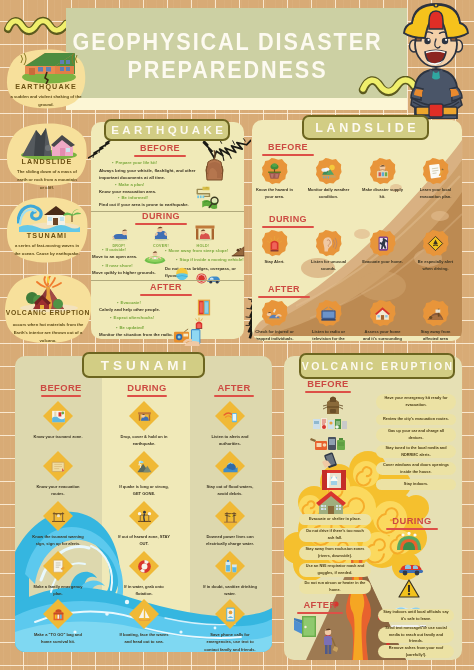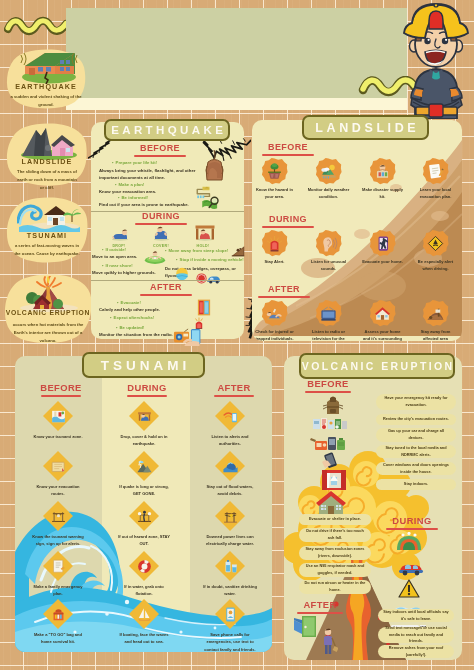--- a/index.html
+++ b/index.html
@@ -92,20 +92,24 @@
 <div id="poster">
   <div id="bricks"></div>
   <div id="bricks2"></div>
 
   <svg style="position:absolute;left:4px;top:16px;width:66px;height:20px" viewBox="0 0 66 20">
     <path d="M4 13 C8 3 14 3 18 10 C22 17 28 17 32 10 C36 3 42 3 46 10 C50 17 56 17 62 8" fill="none" stroke="#5c5a1e" stroke-width="8" stroke-linecap="round"></path>
     <path d="M4 12 C8 3 14 3 18 9.5 C22 16 28 16 32 9.5 C36 3 42 3 46 9.5 C50 16 56 16 62 7.5" fill="none" stroke="#f0ef6c" stroke-width="5" stroke-linecap="round"></path>
   </svg>
   <div id="header-band"></div>
   <div id="header-strip"></div>
+  <div id="header-title">
+    <span class="l1">GEOPHYSICAL DISASTER</span>
+    <span class="l2">PREPAREDNESS</span>
+  </div>
 
   <svg style="position:absolute;left:358px;top:76px;width:82px;height:22px" viewBox="0 0 82 22">
     <path d="M5 14 C10 2 17 2 22 10 C27 18 34 18 39 10 C44 2 51 2 56 10 C61 18 70 18 77 7" fill="none" stroke="#5c5a1e" stroke-width="8.5" stroke-linecap="round"></path>
     <path d="M5 13 C10 2 17 2 22 9.5 C27 17 34 17 39 9.5 C44 2 51 2 56 9.5 C61 17 70 17 77 6.5" fill="none" stroke="#f0ef6c" stroke-width="5.5" stroke-linecap="round"></path>
   </svg>
 
   <svg id="hero" style="position:absolute;left:396px;top:1px;width:80px;height:118px" viewBox="0 0 80 118">
 
     <path d="M19 118 L19 86 q2 -16 21 -18 q19 2 21 18 l0 32Z" fill="#4a5568" stroke="#2c3340" stroke-width="1.8"></path>
 

